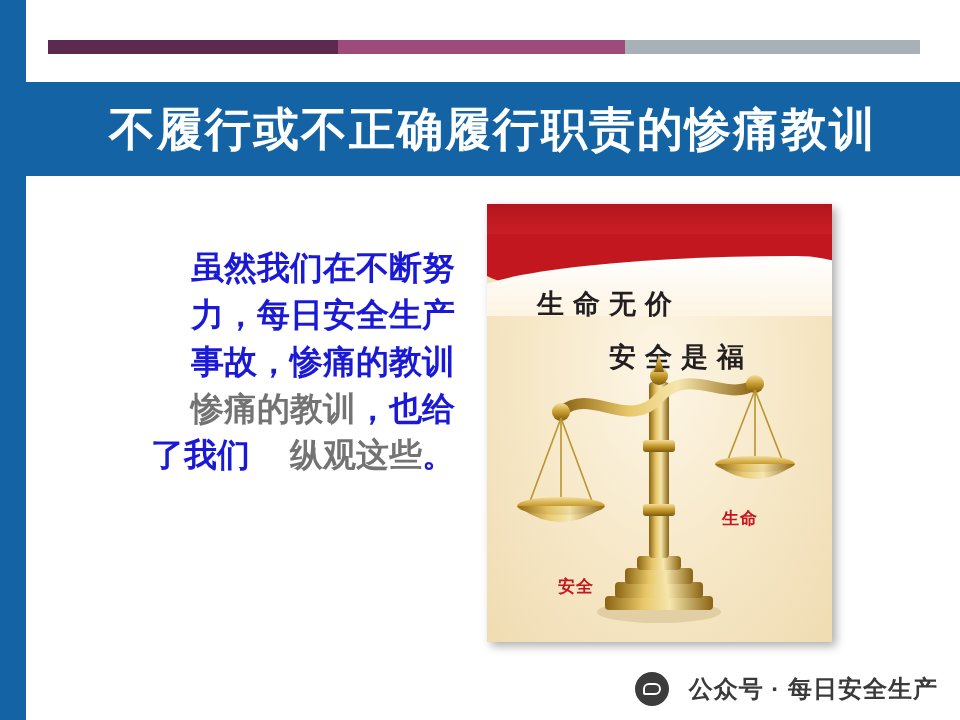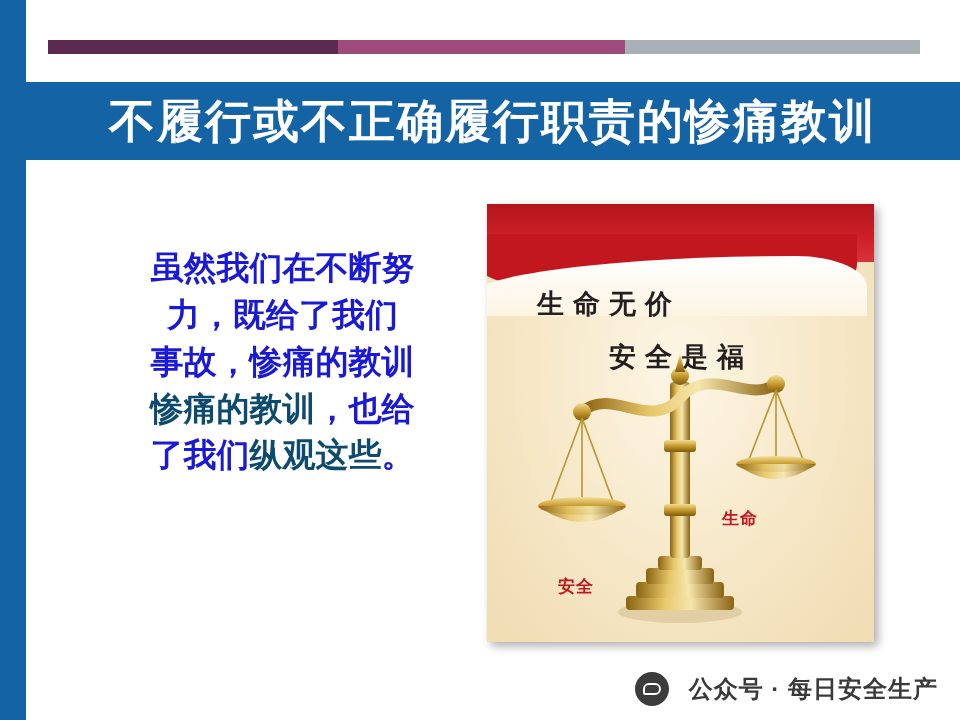--- a/index.html
+++ b/index.html
@@ -38,21 +38,21 @@
   .deco-seg-1 { width: 33.2%; background: #5c2a4e; }
   .deco-seg-2 { width: 33.0%; background: #9e4a7a; }
   .deco-seg-3 { width: 33.8%; background: #a8b0b8; }
 
   
   .title-bar {
     position: absolute;
     left: 26px;
     top: 82px;
     width: 934px;
-    height: 78px;
+    height: 94px;
     background: #1464a5;
     display: flex;
     align-items: center;
     justify-content: center;
   }
   .title-bar .title-text {
     color: #ffffff;
     font-size: 46px;
     font-weight: bold;
     letter-spacing: 2px;
@@ -66,30 +66,30 @@
     left: 110px;
     top: 245px;
     width: 345px;
     font-size: 33px;
     font-weight: bold;
     line-height: 1.42;
     color: #1a1ad6;
     text-align: center;
     letter-spacing: 0px;
   }
-  .body-text .ln { display: block; white-space: nowrap; }
-  .hl-red { color: #0c4a6e; }
+  .body-text .ln { display: block; white-space: nowrap; text-align: right; }
+  .hl-red { color: #737373; margin-left: 40px; }
   .hl-blue { color: #1a1ad6; }
 
   
   .picture {
     position: absolute;
     left: 487px;
     top: 204px;
-    width: 387px;
+    width: 345px;
     height: 438px;
     background: #f5e9cf;
     box-shadow: 4px 4px 9px rgba(0,0,0,0.32);
     overflow: hidden;
   }
   .pic-bg {
     position: absolute;
     inset: 0;
     background:
       radial-gradient(ellipse at 50% 38%, #fdf6e6 0%, #f6e7c6 55%, #efdcb2 100%);
@@ -206,21 +206,21 @@
   <div class="deco-seg deco-seg-2"></div>
   <div class="deco-seg deco-seg-3"></div>
 </div>
 
 <div class="title-bar">
   <div class="title-text">不履行或不正确履行职责的惨痛教训</div>
 </div>
 
 <div class="body-text">
   <span class="ln"><span class="hl-blue">虽然我们在不断努</span></span>
-  <span class="ln"><span class="hl-blue">力，既给了我们</span></span>
+  <span class="ln"><span class="hl-blue">力，每日安全生产</span></span>
   <span class="ln"><span class="hl-blue">事故，惨痛的教训</span></span>
   <span class="ln"><span class="hl-red">惨痛的教训</span><span class="hl-blue">，也给</span></span>
   <span class="ln"><span class="hl-blue">了我们</span><span class="hl-red">纵观这些</span><span class="hl-blue">。</span></span>
 </div>
 
 <div class="picture">
   <div class="pic-bg"></div>
   <div class="pic-red-top"></div>
   <div class="pic-red-swoop"></div>
   <div class="pic-white-swoop"></div>

